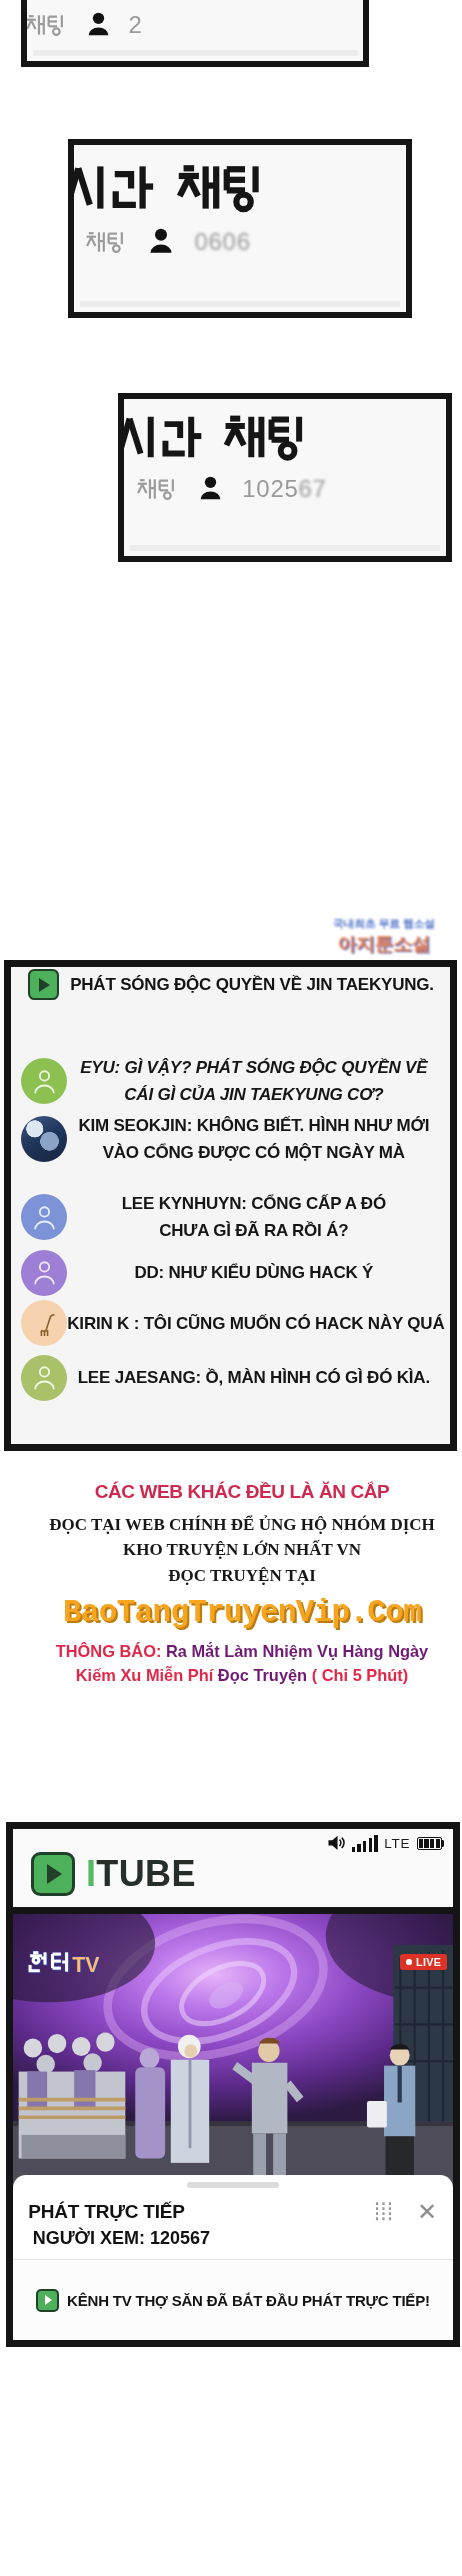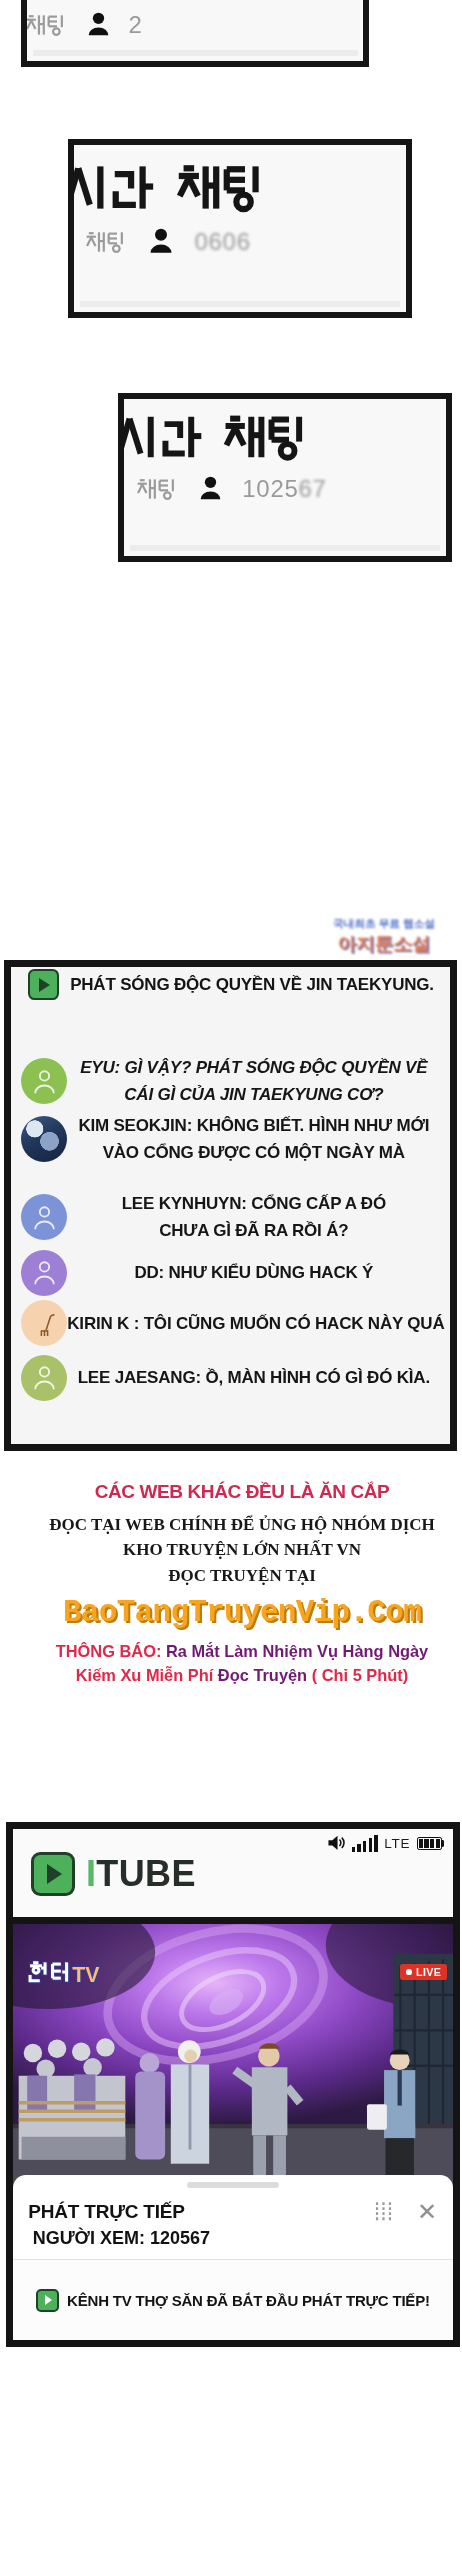--- a/index.html
+++ b/index.html
@@ -41,21 +41,21 @@
   .promo-head{font-size:19px;font-weight:900;color:#cf2950;letter-spacing:-0.4px;margin-bottom:8.5px;}
   .promo-serif{font-family:"Liberation Serif","DejaVu Serif",serif;font-size:17px;font-weight:700;color:#181818;line-height:25.6px;}
   .promo-site{margin-top:7.1px;font-size:31px;font-weight:900;color:#f7a51f;letter-spacing:-0.7px;
               text-shadow:2.1px 2.1px 0 #bc7c11,-0.7px -0.7px 0 #ffffff,0.7px -0.7px 0 #ffffff,-0.7px 0.7px 0 #ffffff;font-family:Liberation Mono, monospace;}
   .promo-notice{margin-top:8.5px;font-size:16.4px;font-weight:800;line-height:24px;}
   .nred{color:#e0294a;} .nblue{color:#701a75;}
 
   
   #phone{left:5.7px;top:1822px;width:454px;height:525px;border:7.1px solid #141414;box-sizing:border-box;
          background:#ffffff;display:flex;flex-direction:column;}
-  #phone-header{height:88px;position:relative;background:#fafafa;flex:0 0 auto;}
+  #phone-header{height:78px;position:relative;background:#fafafa;flex:0 0 auto;}
   #status-row{position:absolute;top:5.7px;right:8.5px;display:flex;align-items:center;gap:6.4px;}
   .lte{font-size:13.5px;font-weight:500;color:#1c1c1c;letter-spacing:0.7px;}
   .sigbars{display:flex;align-items:flex-end;gap:2.1px;}
   .sigbars i{display:block;width:3.6px;background:#111;}
   .battery{display:flex;align-items:center;}
   .batt-body{width:25.6px;height:13.5px;border:1.4px solid #111;border-radius:2.1px;display:flex;gap:1.4px;padding:1.4px;box-sizing:border-box;}
   .batt-body i{flex:1;background:#111;}
   .batt-nub{width:2.1px;height:6.4px;background:#111;border-radius:0 1.4px 1.4px 0;}
   #logo-row{position:absolute;left:18.5px;top:23px;display:flex;align-items:center;gap:10.7px;}
   .logo-text{font-size:36px;font-weight:900;letter-spacing:0.4px;}

